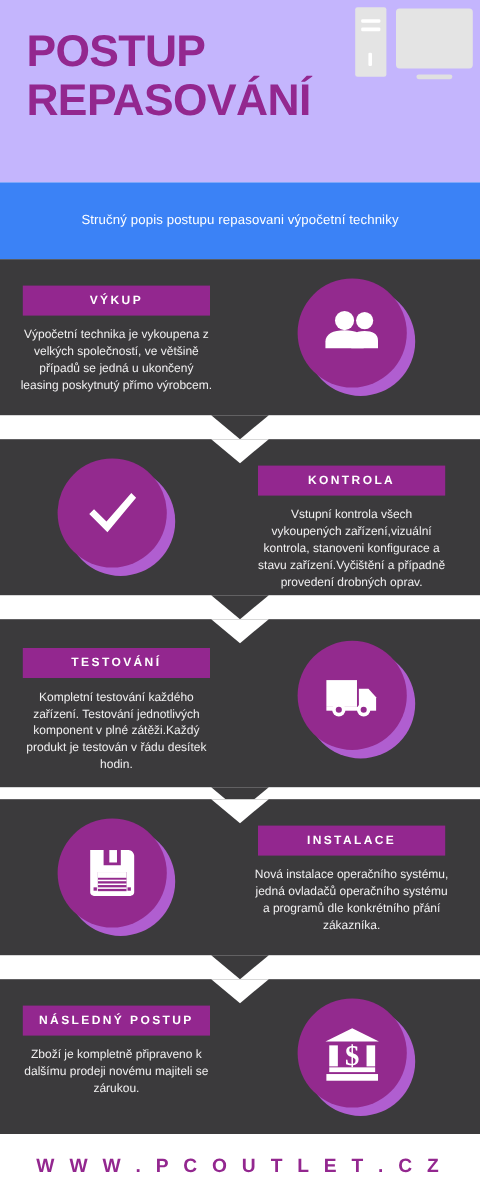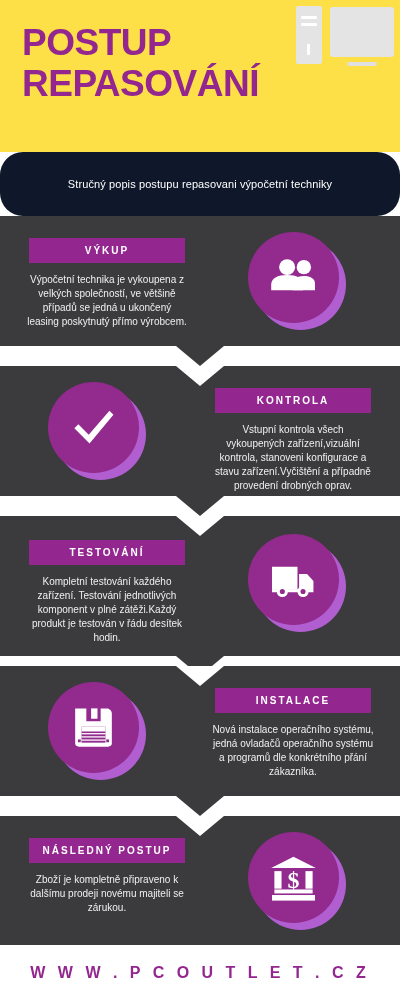--- a/index.html
+++ b/index.html
@@ -17,21 +17,21 @@
     height: 1000px;
     overflow: hidden;
     background: #ffffff;
   }
 
   
   #header {
     position: absolute;
     left: 0; top: 0;
     width: 400px; height: 152px;
-    background: #fde047;
+    background: #c4b5fd;
   }
 
   #title-block {
     position: absolute;
     left: 22px; top: 22px;
     width: 300px;
   }
   .title-line {
     color: #93278f;
     font-weight: bold;
@@ -83,25 +83,24 @@
     width: 30px; height: 4px;
     background: #e0e0e0;
     border-radius: 2px;
   }
 
   
   #subtitle-banner {
     position: absolute;
     left: 0; top: 152px;
     width: 400px; height: 64px;
-    background: #0f172a;
+    background: #3b82f6;
     display: flex;
     align-items: center;
     justify-content: center;
-    border-radius: 23px;
   }
   #subtitle-text {
     color: #ffffff;
     font-size: 11px;
     letter-spacing: 0.1px;
   }
 
   
   .step {
     position: absolute;
@@ -127,21 +126,21 @@
     width: 0; height: 0;
     border-left: 24px solid transparent;
     border-right: 24px solid transparent;
     border-top: 20px solid #ffffff;
   }
 
   .step-text-col {
     position: absolute;
     width: 186px;
   }
-  .step-text-col.left  { left: 14px; }
+  .step-text-col.left  { left: 4px; }
   .step-text-col.right { left: 200px; }
 
   .step-label {
     width: 156px;
     height: 25px;
     background: #93278f;
     color: #ffffff;
     font-size: 10px;
     font-weight: bold;
     letter-spacing: 2px;

